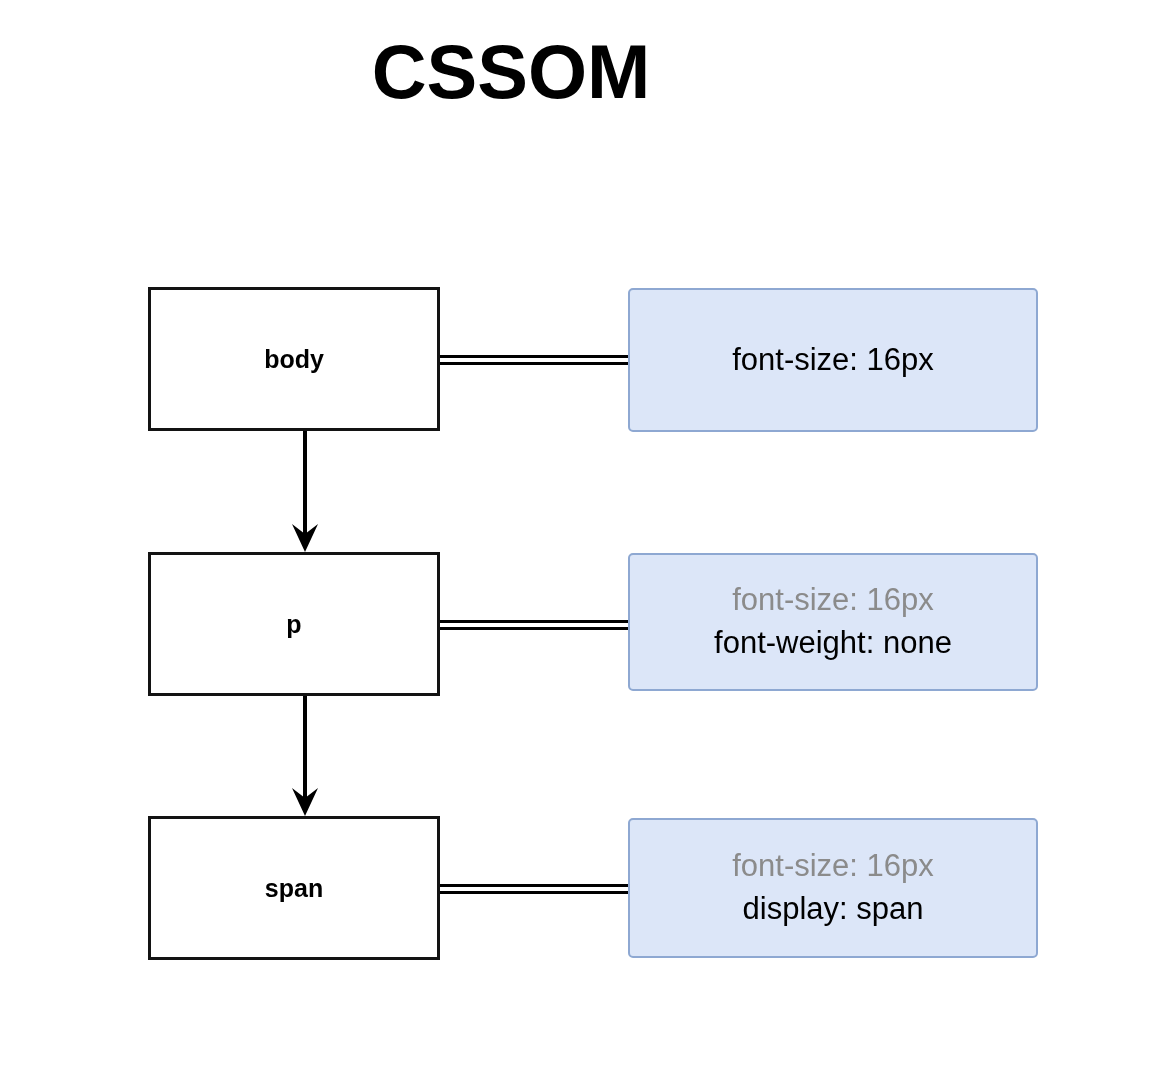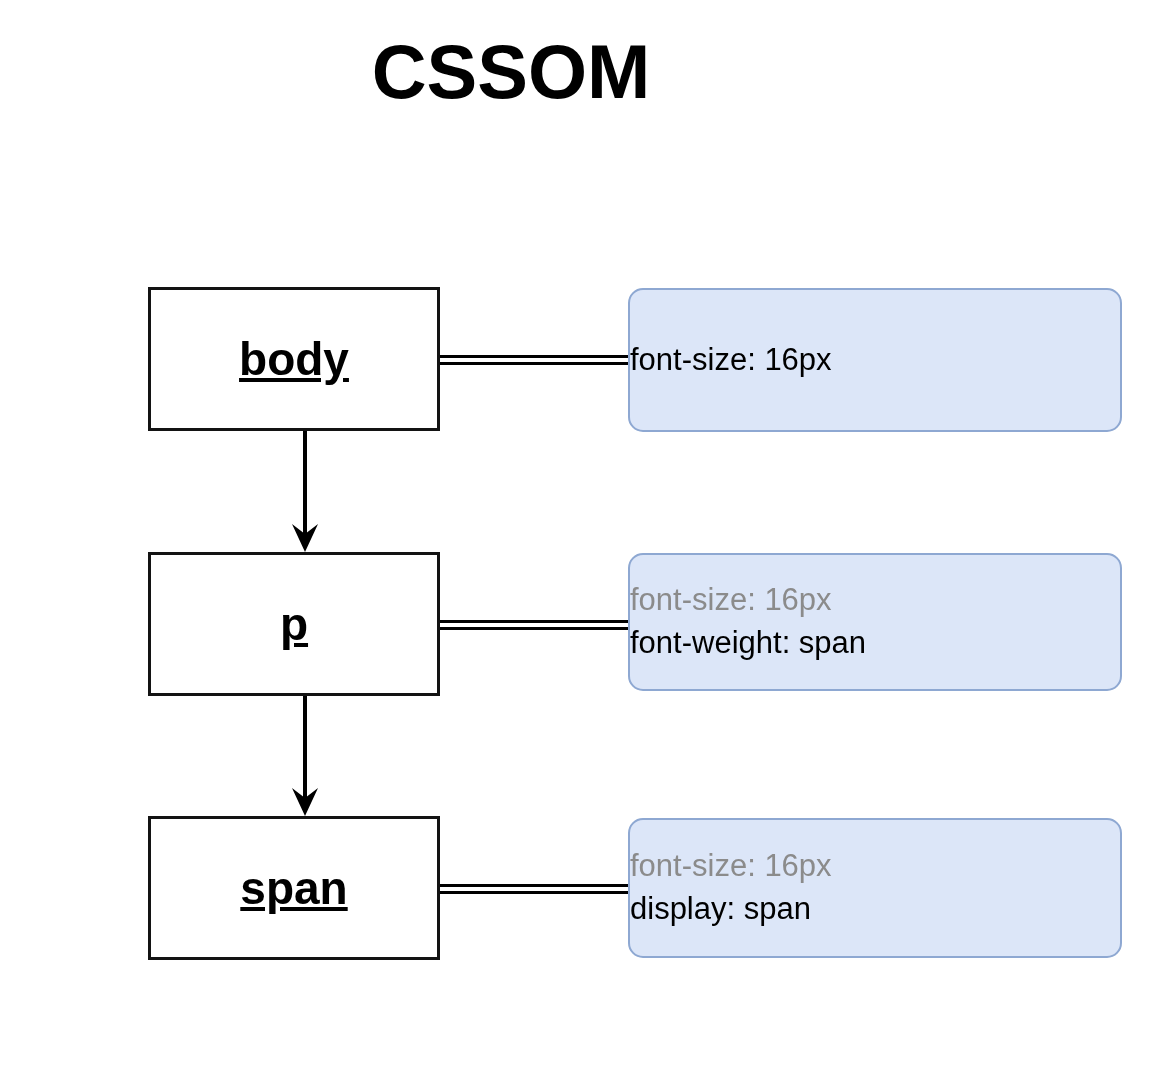--- a/index.html
+++ b/index.html
@@ -41,41 +41,41 @@
     width: 292px;
     height: 144px;
     left: 148px;
     background: #ffffff;
     border: 3px solid #131313;
     display: flex;
     align-items: center;
     justify-content: center;
   }
   .node-label {
-    font-size: 46px;
+    font-size: 25px;
     font-weight: bold;
     color: #000000;
     line-height: 1;
-    text-decoration: underline;
   }
   #node-body { top: 287px; }
   #node-p    { top: 552px; }
   #node-span { top: 816px; align-items: center; }
 
   
   .callout {
     position: absolute;
     box-sizing: border-box;
-    width: 494px;
+    width: 410px;
     left: 628px;
     background: #dce6f8;
     border: 2px solid #8ea8d2;
-    border-radius: 15px;
+    border-radius: 5px;
     display: flex;
     flex-direction: column;
+    align-items: center;
     justify-content: center;
   }
   #callout-body { top: 288px;  height: 144px; }
   #callout-p    { top: 553px;  height: 138px; }
   #callout-span { top: 818px;  height: 140px; }
 
   .decl {
     font-size: 31px;
     line-height: 1.38;
     color: #000000;
@@ -143,21 +143,21 @@
   </div>
 
   <div class="node-box" id="node-p">
     <span class="node-label">p</span>
   </div>
 
   <div class="link-double" id="link-p"></div>
 
   <div class="callout" id="callout-p">
     <span class="decl inherited">font-size: 16px</span>
-    <span class="decl">font-weight: span</span>
+    <span class="decl">font-weight: none</span>
   </div>
 
   <div class="arrow-vert" id="arrow-p-span">
     <svg width="30" height="120" viewBox="0 0 30 120">
       <line x1="15" y1="0" x2="15" y2="107" stroke="#000000" stroke-width="4"></line>
       <path d="M 15 120 L 2 92 L 15 102 L 28 92 Z" fill="#000000"></path>
     </svg>
   </div>
 
   <div class="node-box" id="node-span">

